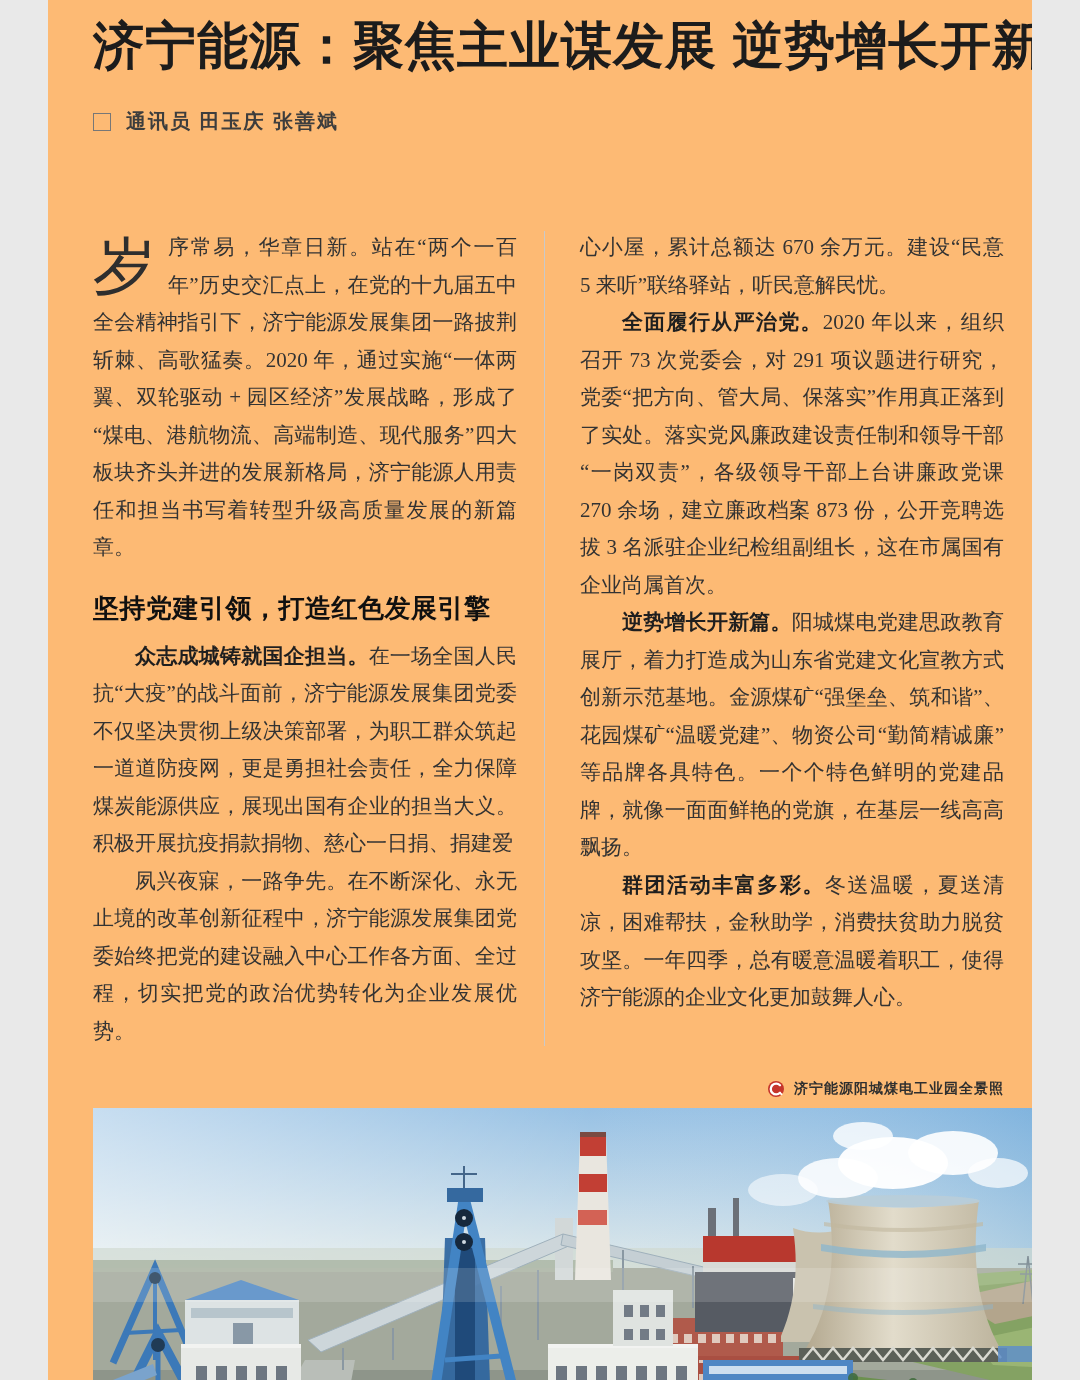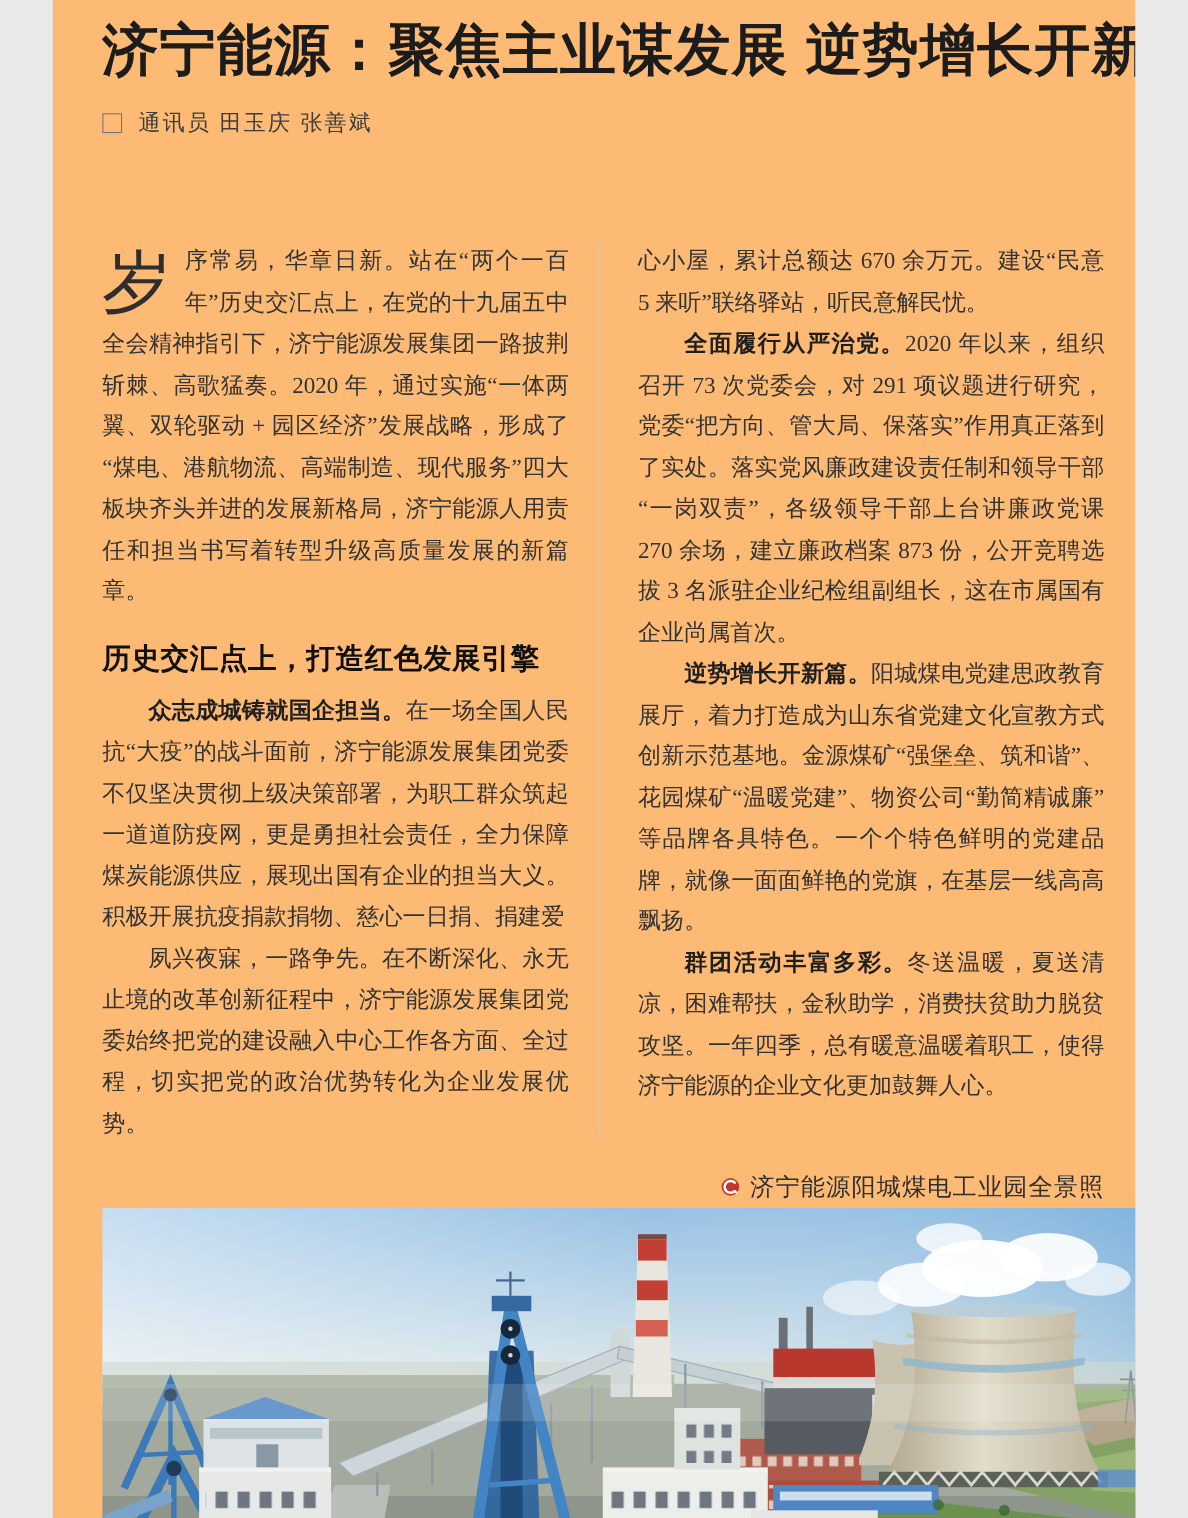--- a/index.html
+++ b/index.html
@@ -6,55 +6,55 @@
   .page{
     width:984px;height:1380px;background:#fdba74;margin:0 auto;
     box-sizing:border-box;position:relative;overflow:hidden;
     padding:14px 28px 0 45px;
     font-family:"Liberation Serif", serif;color:#333;
   }
   .title{
     margin:0;font-family:"Liberation Sans", sans-serif;font-weight:700;
     font-size:51px;line-height:64px;color:#1c1c1c;letter-spacing:1px;white-space:nowrap;
   }
-  .byline{display:flex;align-items:center;gap:15px;margin-top:20px;
-    font-family:"Liberation Sans", sans-serif;font-size:20px;color:#3d3d3d;letter-spacing:2px;}
+  .byline{display:flex;align-items:center;gap:15px;margin-top:30px;
+    font-family:"Liberation Sans", sans-serif;font-size:20px;color:#3d3d3d;letter-spacing:2px;font-weight:bold;}
   .byline-square{width:16px;height:16px;border:1.5px solid #777;display:inline-block;flex:0 0 auto;}
   .columns{display:flex;margin-top:94px;align-items:stretch;}
   .col{width:476px;font-size:21px;line-height:37.5px;text-align:justify;color:#333;}
   .col-divider{width:1px;background:#c9c9c9;margin:2px 35px 4px 27px;}
   .col p{margin:0;}
   .para.indent{text-indent:2em;}
   .para.cont{text-indent:0;}
   .para .lead{font-weight:700;color:#1f1f1f;}
   .dropcap{float:left;font-size:63px;line-height:70px;padding:3px 12px 0 0;color:#2e2e2e;}
   .sec-heading{
     font-family:"Liberation Sans", sans-serif;font-weight:700;font-size:26px;
     line-height:34px;color:#101010;margin:24px 0 13px 0;letter-spacing:.5px;text-indent:0;
   }
   .caption-row{display:flex;justify-content:flex-end;align-items:center;gap:9px;margin-top:26px;height:26px;}
-  .caption-text{font-family:"Liberation Sans", sans-serif;font-weight:400;font-size:22px;color:#2f2f2f;letter-spacing:1px;}
+  .caption-text{font-family:"Liberation Sans", sans-serif;font-weight:700;font-size:14px;color:#2f2f2f;letter-spacing:1px;}
   .photo-frame{margin-top:6px;width:995px;height:363px;display:block;}
 </style>
 </head>
 <body>
 
 <div class="page">
 
   <h1 class="title">济宁能源：聚焦主业谋发展 逆势增长开新篇</h1>
 
   <div class="byline">
     <span class="byline-square"></span>
     <span>通讯员 田玉庆 张善斌</span>
   </div>
 
   <div class="columns">
     <div class="col" id="col-left">
         <p class="para cont"><span class="dropcap">岁</span>序常易，华章日新。站在“两个一百年”历史交汇点上，在党的十九届五中全会精神指引下，济宁能源发展集团一路披荆斩棘、高歌猛奏。2020 年，通过实施“一体两翼、双轮驱动 + 园区经济”发展战略，形成了“煤电、港航物流、高端制造、现代服务”四大板块齐头并进的发展新格局，济宁能源人用责任和担当书写着转型升级高质量发展的新篇章。</p>
-        <h2 class="sec-heading">历史交汇点上，打造红色发展引擎</h2>
+        <h2 class="sec-heading">坚持党建引领，打造红色发展引擎</h2>
         <p class="para indent"><strong class="lead">众志成城铸就国企担当。</strong>在一场全国人民抗“大疫”的战斗面前，济宁能源发展集团党委不仅坚决贯彻上级决策部署，为职工群众筑起一道道防疫网，更是勇担社会责任，全力保障煤炭能源供应，展现出国有企业的担当大义。积极开展抗疫捐款捐物、慈心一日捐、捐建爱</p>
         <p class="para indent">夙兴夜寐，一路争先。在不断深化、永无止境的改革创新征程中，济宁能源发展集团党委始终把党的建设融入中心工作各方面、全过程，切实把党的政治优势转化为企业发展优势。</p>
       </div>
     <div class="col-divider"></div>
     <div class="col" id="col-right">
         <p class="para cont">心小屋，累计总额达 670 余万元。建设“民意 5 来听”联络驿站，听民意解民忧。</p>
         <p class="para indent"><strong class="lead">全面履行从严治党。</strong>2020 年以来，组织召开 73 次党委会，对 291 项议题进行研究，党委“把方向、管大局、保落实”作用真正落到了实处。落实党风廉政建设责任制和领导干部“一岗双责”，各级领导干部上台讲廉政党课 270 余场，建立廉政档案 873 份，公开竞聘选拔 3 名派驻企业纪检组副组长，这在市属国有企业尚属首次。</p>
         <p class="para indent"><strong class="lead">逆势增长开新篇。</strong>阳城煤电党建思政教育展厅，着力打造成为山东省党建文化宣教方式创新示范基地。金源煤矿“强堡垒、筑和谐”、花园煤矿“温暖党建”、物资公司“勤简精诚廉”等品牌各具特色。一个个特色鲜明的党建品牌，就像一面面鲜艳的党旗，在基层一线高高飘扬。</p>
         <p class="para indent"><strong class="lead">群团活动丰富多彩。</strong>冬送温暖，夏送清凉，困难帮扶，金秋助学，消费扶贫助力脱贫攻坚。一年四季，总有暖意温暖着职工，使得济宁能源的企业文化更加鼓舞人心。</p>
       </div>

